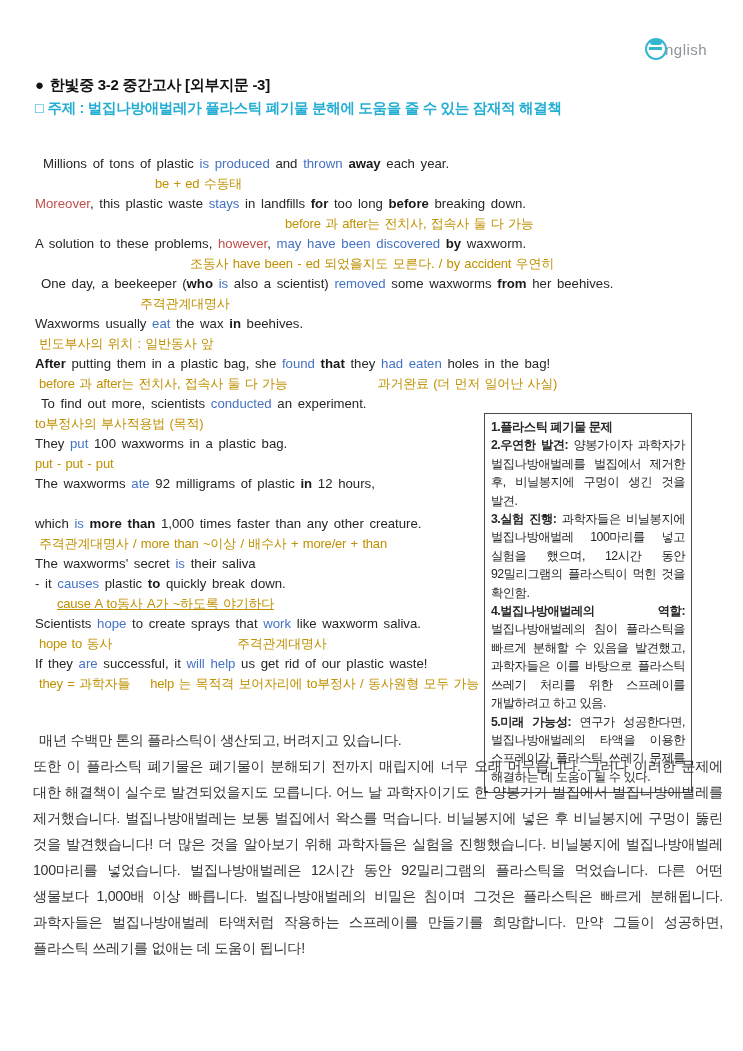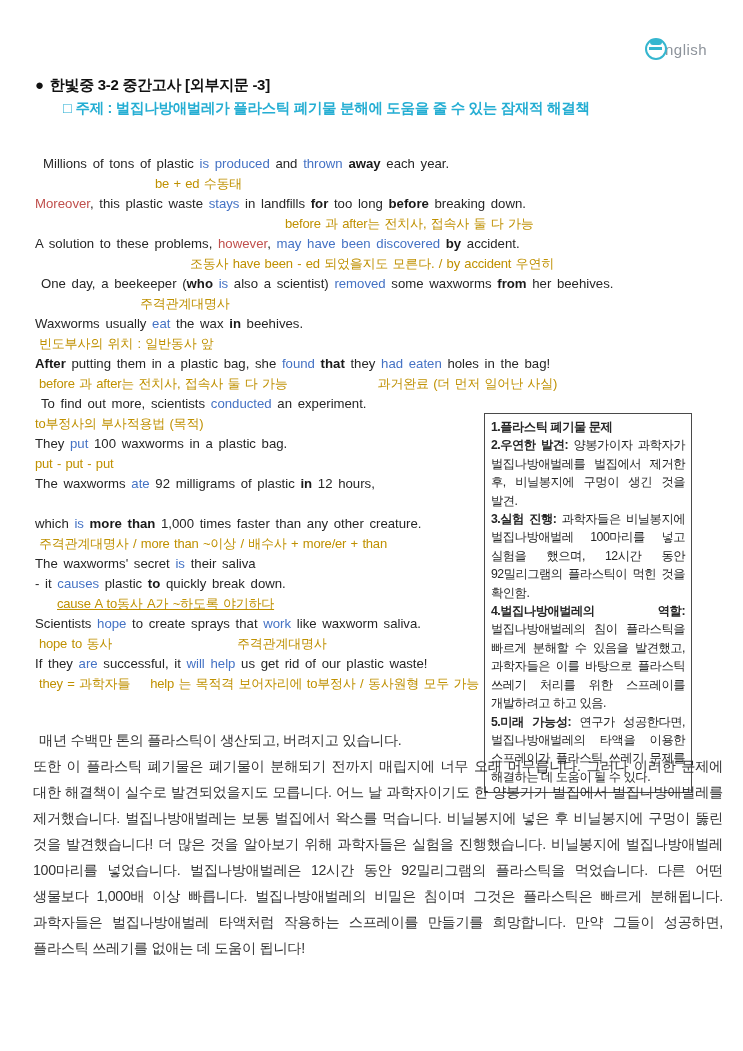--- a/index.html
+++ b/index.html
@@ -16,21 +16,21 @@
   .logo-e{
     position:relative;width:22px;height:22px;border:2.5px solid #35b6cf;border-radius:50%;
     box-sizing:border-box;display:inline-block;
   }
   .logo-e::after{content:"";position:absolute;left:2px;top:7px;width:13px;height:2.5px;background:#35b6cf;}
   .logo-pill{position:absolute;left:3px;top:-1px;width:12px;height:6px;background:#35b6cf;border-radius:3px;}
   .logo-text{font-size:15px;color:#8d939b;letter-spacing:0.5px;margin-left:-2px;}
   
   .hdr{position:absolute;left:35px;top:76px;font-size:15px;font-weight:bold;color:#111;letter-spacing:-0.3px;}
   .hdr .bullet{margin-right:6px;}
-  .topic{position:absolute;left:35px;top:99px;font-size:14.5px;font-weight:bold;color:#25aed3;letter-spacing:-0.3px;margin-left:28px;}
+  .topic{position:absolute;left:35px;top:99px;font-size:14.5px;font-weight:bold;color:#25aed3;letter-spacing:-0.3px;}
   .topic .tbox{font-weight:normal;margin-right:4px;}
   .subtitle{position:absolute;left:33px;top:120px;font-size:14px;color:#6cc9e4;word-spacing:3px;}
   
   .passage{position:absolute;left:35px;top:154px;width:476px;font-size:13.2px;line-height:20px;color:#262626;}
   .pline{white-space:nowrap;word-spacing:2px;}
   .line-g{color:#bf9000;font-size:13px;word-spacing:1px;letter-spacing:-0.2px;}
   .seg-u{color:#4472c4;}
   .seg-r{color:#c0504d;}
   .seg-b{font-weight:bold;color:#1a1a1a;}
   .gap{display:inline-block;}
@@ -74,21 +74,21 @@
   <div class="topic">
     <span class="tbox">□</span><span>주제 : 벌집나방애벌레가 플라스틱 폐기물 분해에 도움을 줄 수 있는 잠재적 해결책</span>
   </div>
 
 
   <div class="passage">
       <div class="pline" style="padding-left: 8px;"><span>Millions of tons of plastic </span><span class="seg-u">is produced</span><span> and </span><span class="seg-u">thrown</span><span> </span><span class="seg-b">away</span><span> each year.</span></div>
       <div class="pline line-g" style="padding-left: 120px;"><span>be + ed 수동태</span></div>
       <div class="pline"><span class="seg-r">Moreover</span><span>, this plastic waste </span><span class="seg-u">stays</span><span> in landfills </span><span class="seg-b">for</span><span> too long </span><span class="seg-b">before</span><span> breaking down.</span></div>
       <div class="pline line-g" style="padding-left: 250px;"><span>before 과 after는 전치사, 접속사 둘 다 가능</span></div>
-      <div class="pline"><span>A solution to these problems, </span><span class="seg-r">however</span><span>, </span><span class="seg-u">may have been discovered</span><span> </span><span class="seg-b">by</span><span> accident.</span></div>
+      <div class="pline"><span>A solution to these problems, </span><span class="seg-r">however</span><span>, </span><span class="seg-u">may have been discovered</span><span> </span><span class="seg-b">by</span><span> waxworm.</span></div>
       <div class="pline line-g" style="padding-left: 155px;"><span>조동사 have been - ed 되었을지도 모른다. / by accident 우연히</span></div>
       <div class="pline" style="padding-left: 6px;"><span>One day, a beekeeper (</span><span class="seg-b">who</span><span> </span><span class="seg-u">is</span><span> also a scientist) </span><span class="seg-u">removed</span><span> some waxworms </span><span class="seg-b">from</span><span> her beehives.</span></div>
       <div class="pline line-g" style="padding-left: 105px;"><span>주격관계대명사</span></div>
       <div class="pline"><span>Waxworms usually </span><span class="seg-u">eat</span><span> the wax </span><span class="seg-b">in</span><span> beehives.</span></div>
       <div class="pline line-g" style="padding-left: 4px;"><span>빈도부사의 위치 : 일반동사 앞</span></div>
       <div class="pline"><span class="seg-b">After</span><span> putting them in a plastic bag, she </span><span class="seg-u">found</span><span> </span><span class="seg-b">that</span><span> they </span><span class="seg-u">had eaten</span><span> holes in the bag!</span></div>
       <div class="pline line-g" style="padding-left: 4px;"><span>before 과 after는 전치사, 접속사 둘 다 가능</span><span class="gap" style="width: 90px;"></span><span>과거완료 (더 먼저 일어난 사실)</span></div>
       <div class="pline" style="padding-left: 6px;"><span>To find out more, scientists </span><span class="seg-u">conducted</span><span> an experiment.</span></div>
       <div class="pline line-g"><span>to부정사의 부사적용법 (목적)</span></div>
       <div class="pline"><span>They </span><span class="seg-u">put</span><span> 100 waxworms in a plastic bag.</span></div>

